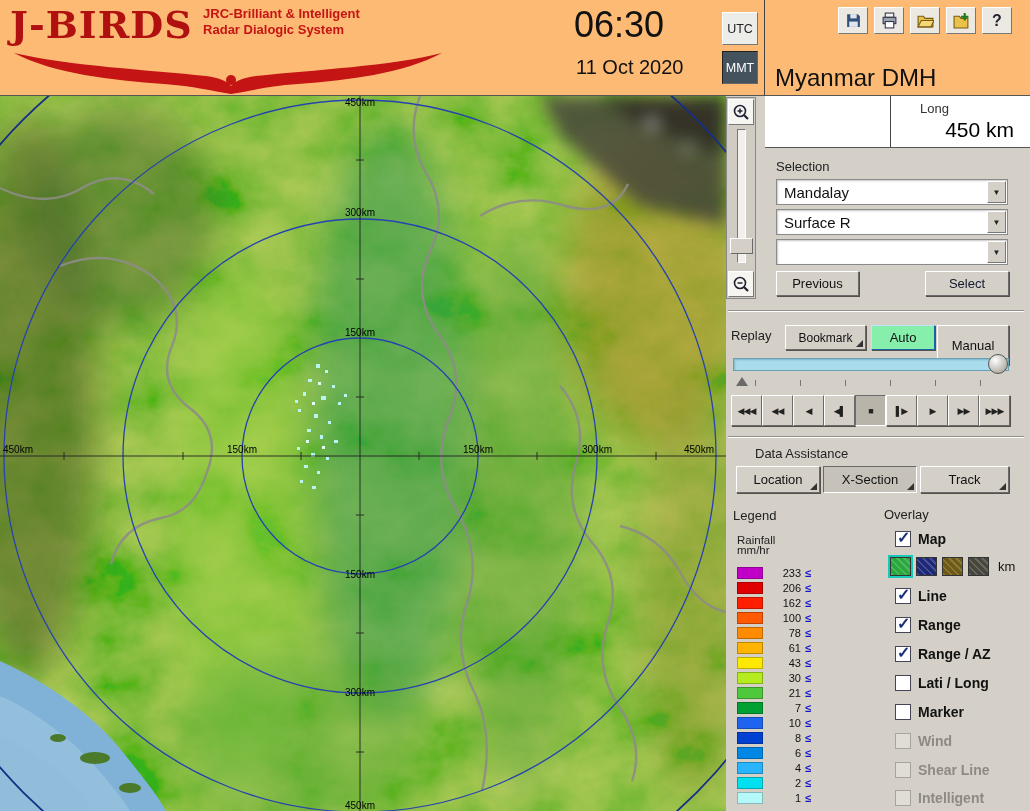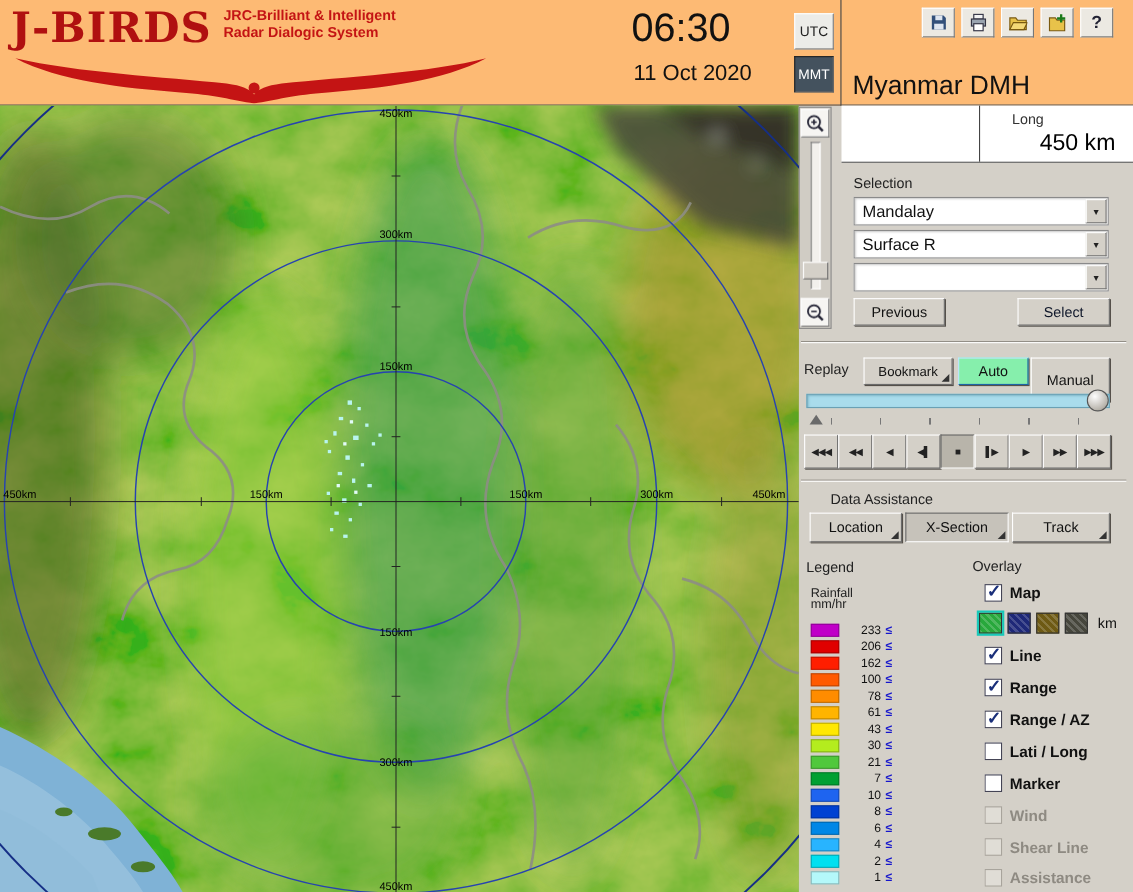--- a/index.html
+++ b/index.html
@@ -466,14 +466,14 @@
 <div class="ov-row disabled" style="top:733px">
   <div class="cb"></div>
   <div class="ov-lbl">Wind</div>
 </div>
 <div class="ov-row disabled" style="top:762px">
   <div class="cb"></div>
   <div class="ov-lbl">Shear Line</div>
 </div>
 <div class="ov-row disabled" style="top:790px">
   <div class="cb"></div>
-  <div class="ov-lbl">Assistance</div>
+  <div class="ov-lbl">Intelligent</div>
 </div>
 
 </body></html>

